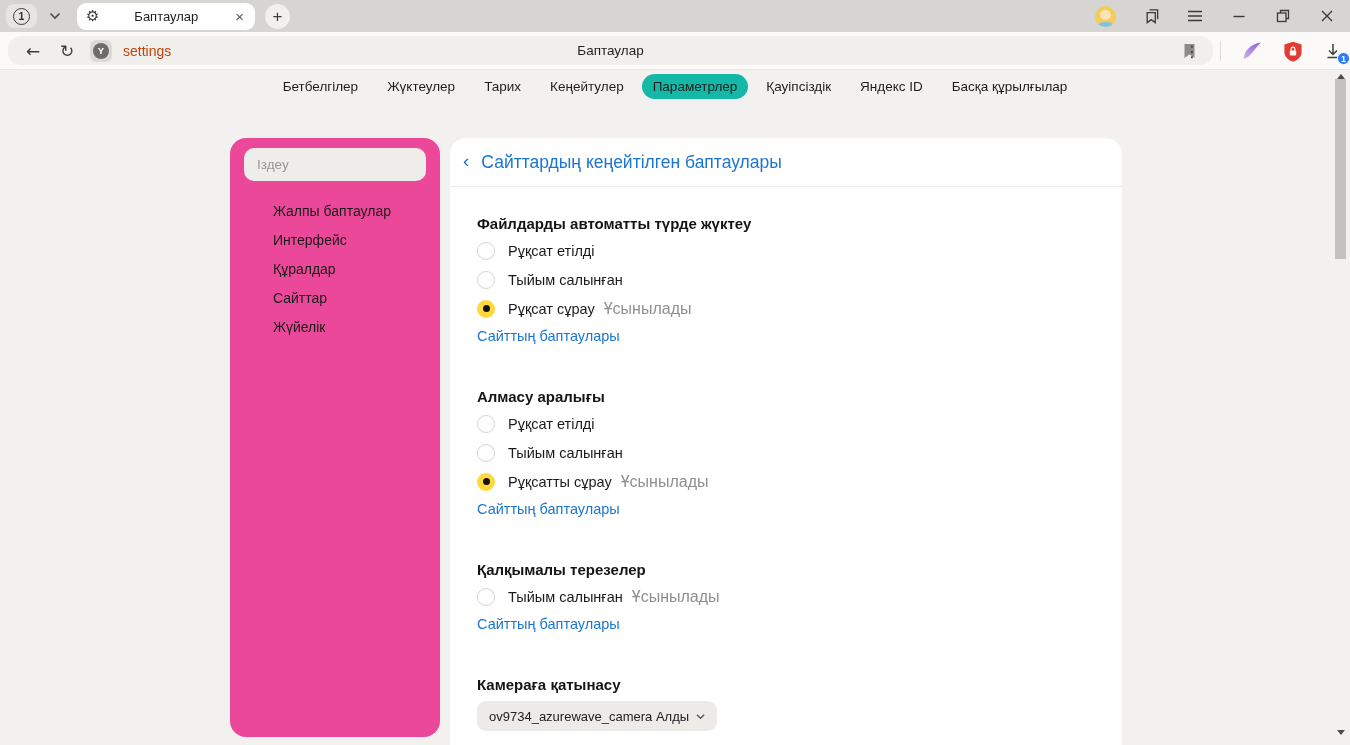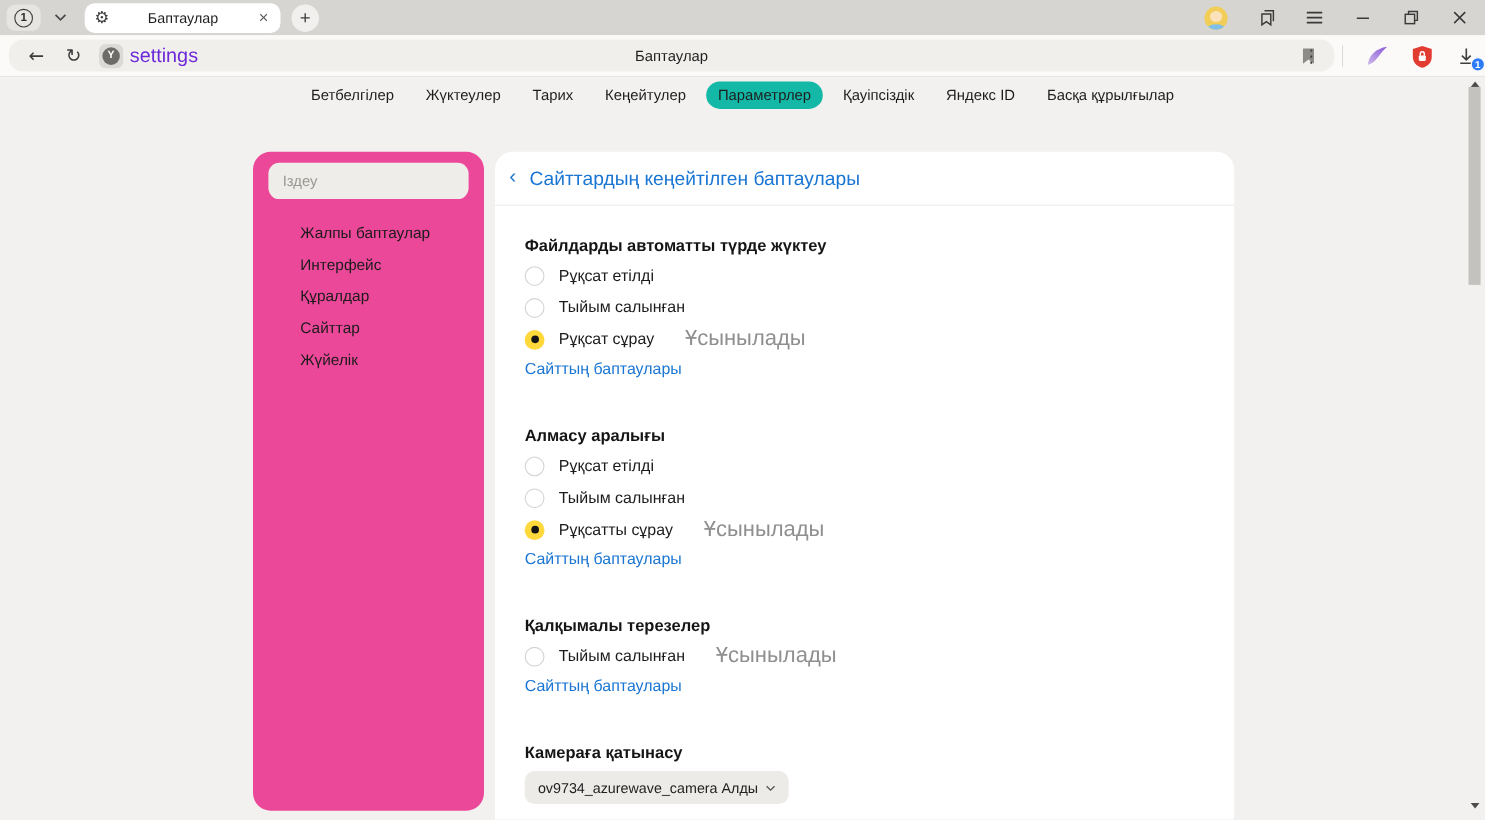--- a/index.html
+++ b/index.html
@@ -34,21 +34,21 @@
   .toolbar { height:38px; background:#fbfaf9; position:relative; border-bottom:1px solid #e9e7e4; }
   .omnibox { position:absolute; left:8px; top:4px; width:1205px; height:29px; background:#f0efec;
     border-radius:13px; display:flex; align-items:center; }
   .nav-btn { width:34px; display:flex; align-items:center; justify-content:center;
     font-size:17px; color:#3c3c3c; font-family:"DejaVu Sans",sans-serif; }
   .nav-btn.back { margin-left:8px; }
   .site-badge { width:22px; height:22px; border-radius:6px; background:#dcdad6; margin-left:6px;
     display:flex; align-items:center; justify-content:center; }
   .site-badge .yb { width:16px; height:16px; border-radius:50%; background:#6e6c69; color:#fff;
     font-size:9.5px; font-weight:700; display:flex; align-items:center; justify-content:center; }
-  .url-text { margin-left:6px; font-size:18px; color:#6d28d9; }
+  .url-text { margin-left:11px; font-size:14px; color:#c2410c; }
   .omni-title { position:absolute; left:50%; transform:translateX(-50%); top:0; height:29px;
     display:flex; align-items:center; font-size:13.5px; color:#1f1f1f; pointer-events:none; }
   .omni-flag { margin-left:auto; margin-right:17px; display:flex; align-items:center; }
   .toolbar-right { position:absolute; right:7px; top:0; height:38px; display:flex; align-items:center; gap:20px; }
   .dots { font-size:16px; color:#3e3e3e; letter-spacing:0; }
   .vsep { width:1px; height:20px; background:#dddbd8; }
   .dl-wrap { position:relative; width:20px; height:22px; display:flex; align-items:center; justify-content:center; }
   .dl-badge { position:absolute; right:-7px; bottom:-3px; width:13px; height:13px; border-radius:50%;
     background:#2b7cf6; color:#fff; font-size:9px; font-weight:700;
     display:flex; align-items:center; justify-content:center; border:1px solid #fbfaf9; }
@@ -82,21 +82,21 @@
   .section.first { margin-top:27px; }
   .section-heading { font-size:15px; font-weight:700; color:#151515; line-height:20px; }
   .options { margin-top:2px; }
   .option { display:flex; align-items:center; height:29px; }
   .radio { width:18px; height:18px; border-radius:50%; background:#fff; border:1px solid #d6d4d1;
     margin-right:13px; flex:none; position:relative; }
   .radio.sel { background:#ffd83c; border:none; }
   .radio.sel::after { content:""; position:absolute; left:5.5px; top:5.5px; width:7px; height:7px;
     border-radius:50%; background:#141414; }
   .option-label { font-size:14.5px; color:#1b1b1b; }
-  .option-badge { font-size:20px; color:#8f8f8f; margin-left:28px; }
+  .option-badge { font-size:16px; color:#8f8f8f; margin-left:9px; }
   .site-link { margin-top:3px; font-size:14.5px; color:#1a76d2; line-height:20px; display:inline-block; cursor:pointer; }
   .select { margin-top:6px; width:240px; height:30px; background:#edebe8; border-radius:9px;
     display:flex; align-items:center; padding:0 12px; font-size:13px; color:#222; gap:7px; }
   .select-value { white-space:nowrap; overflow:hidden; }
 
   
   .scrollbar { position:absolute; right:2px; top:0; bottom:0; width:14px; }
   .sb-up { position:absolute; top:4px; left:3px; width:0; height:0;
     border-left:4px solid transparent; border-right:4px solid transparent; border-bottom:5px solid #4c4c4c; }
   .sb-thumb { position:absolute; top:9px; left:1px; width:11px; height:180px; background:#c3c2bf; }

